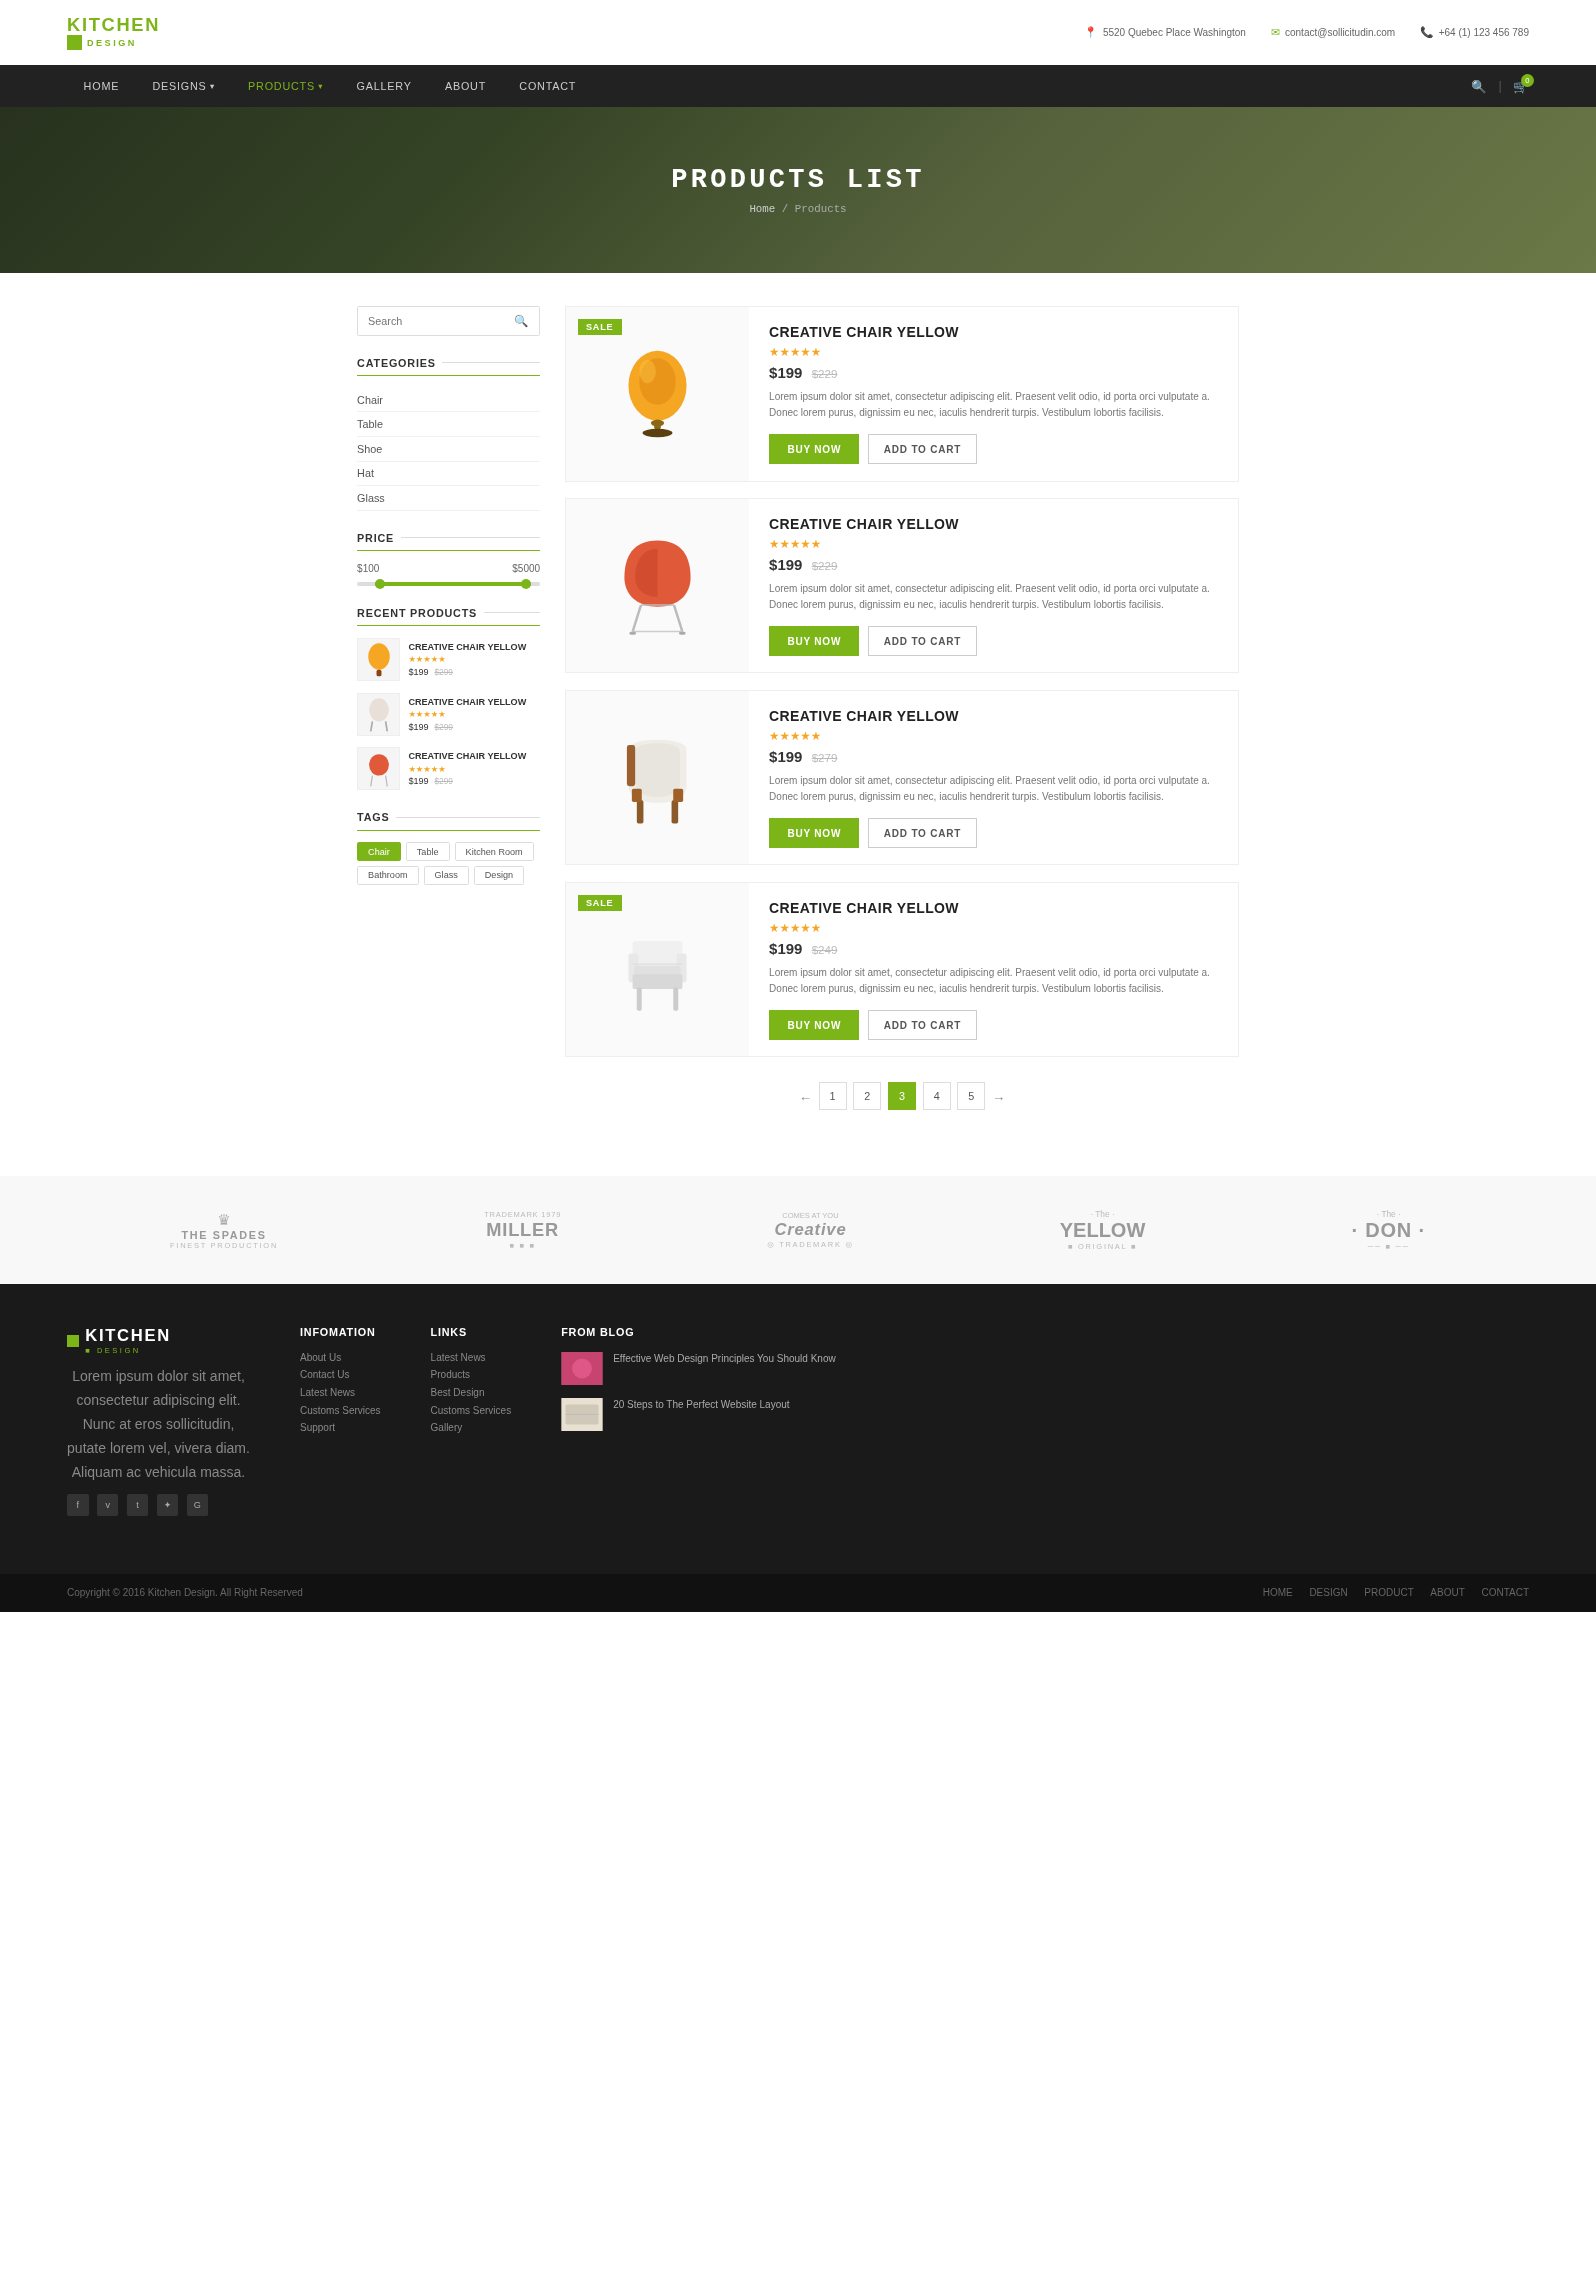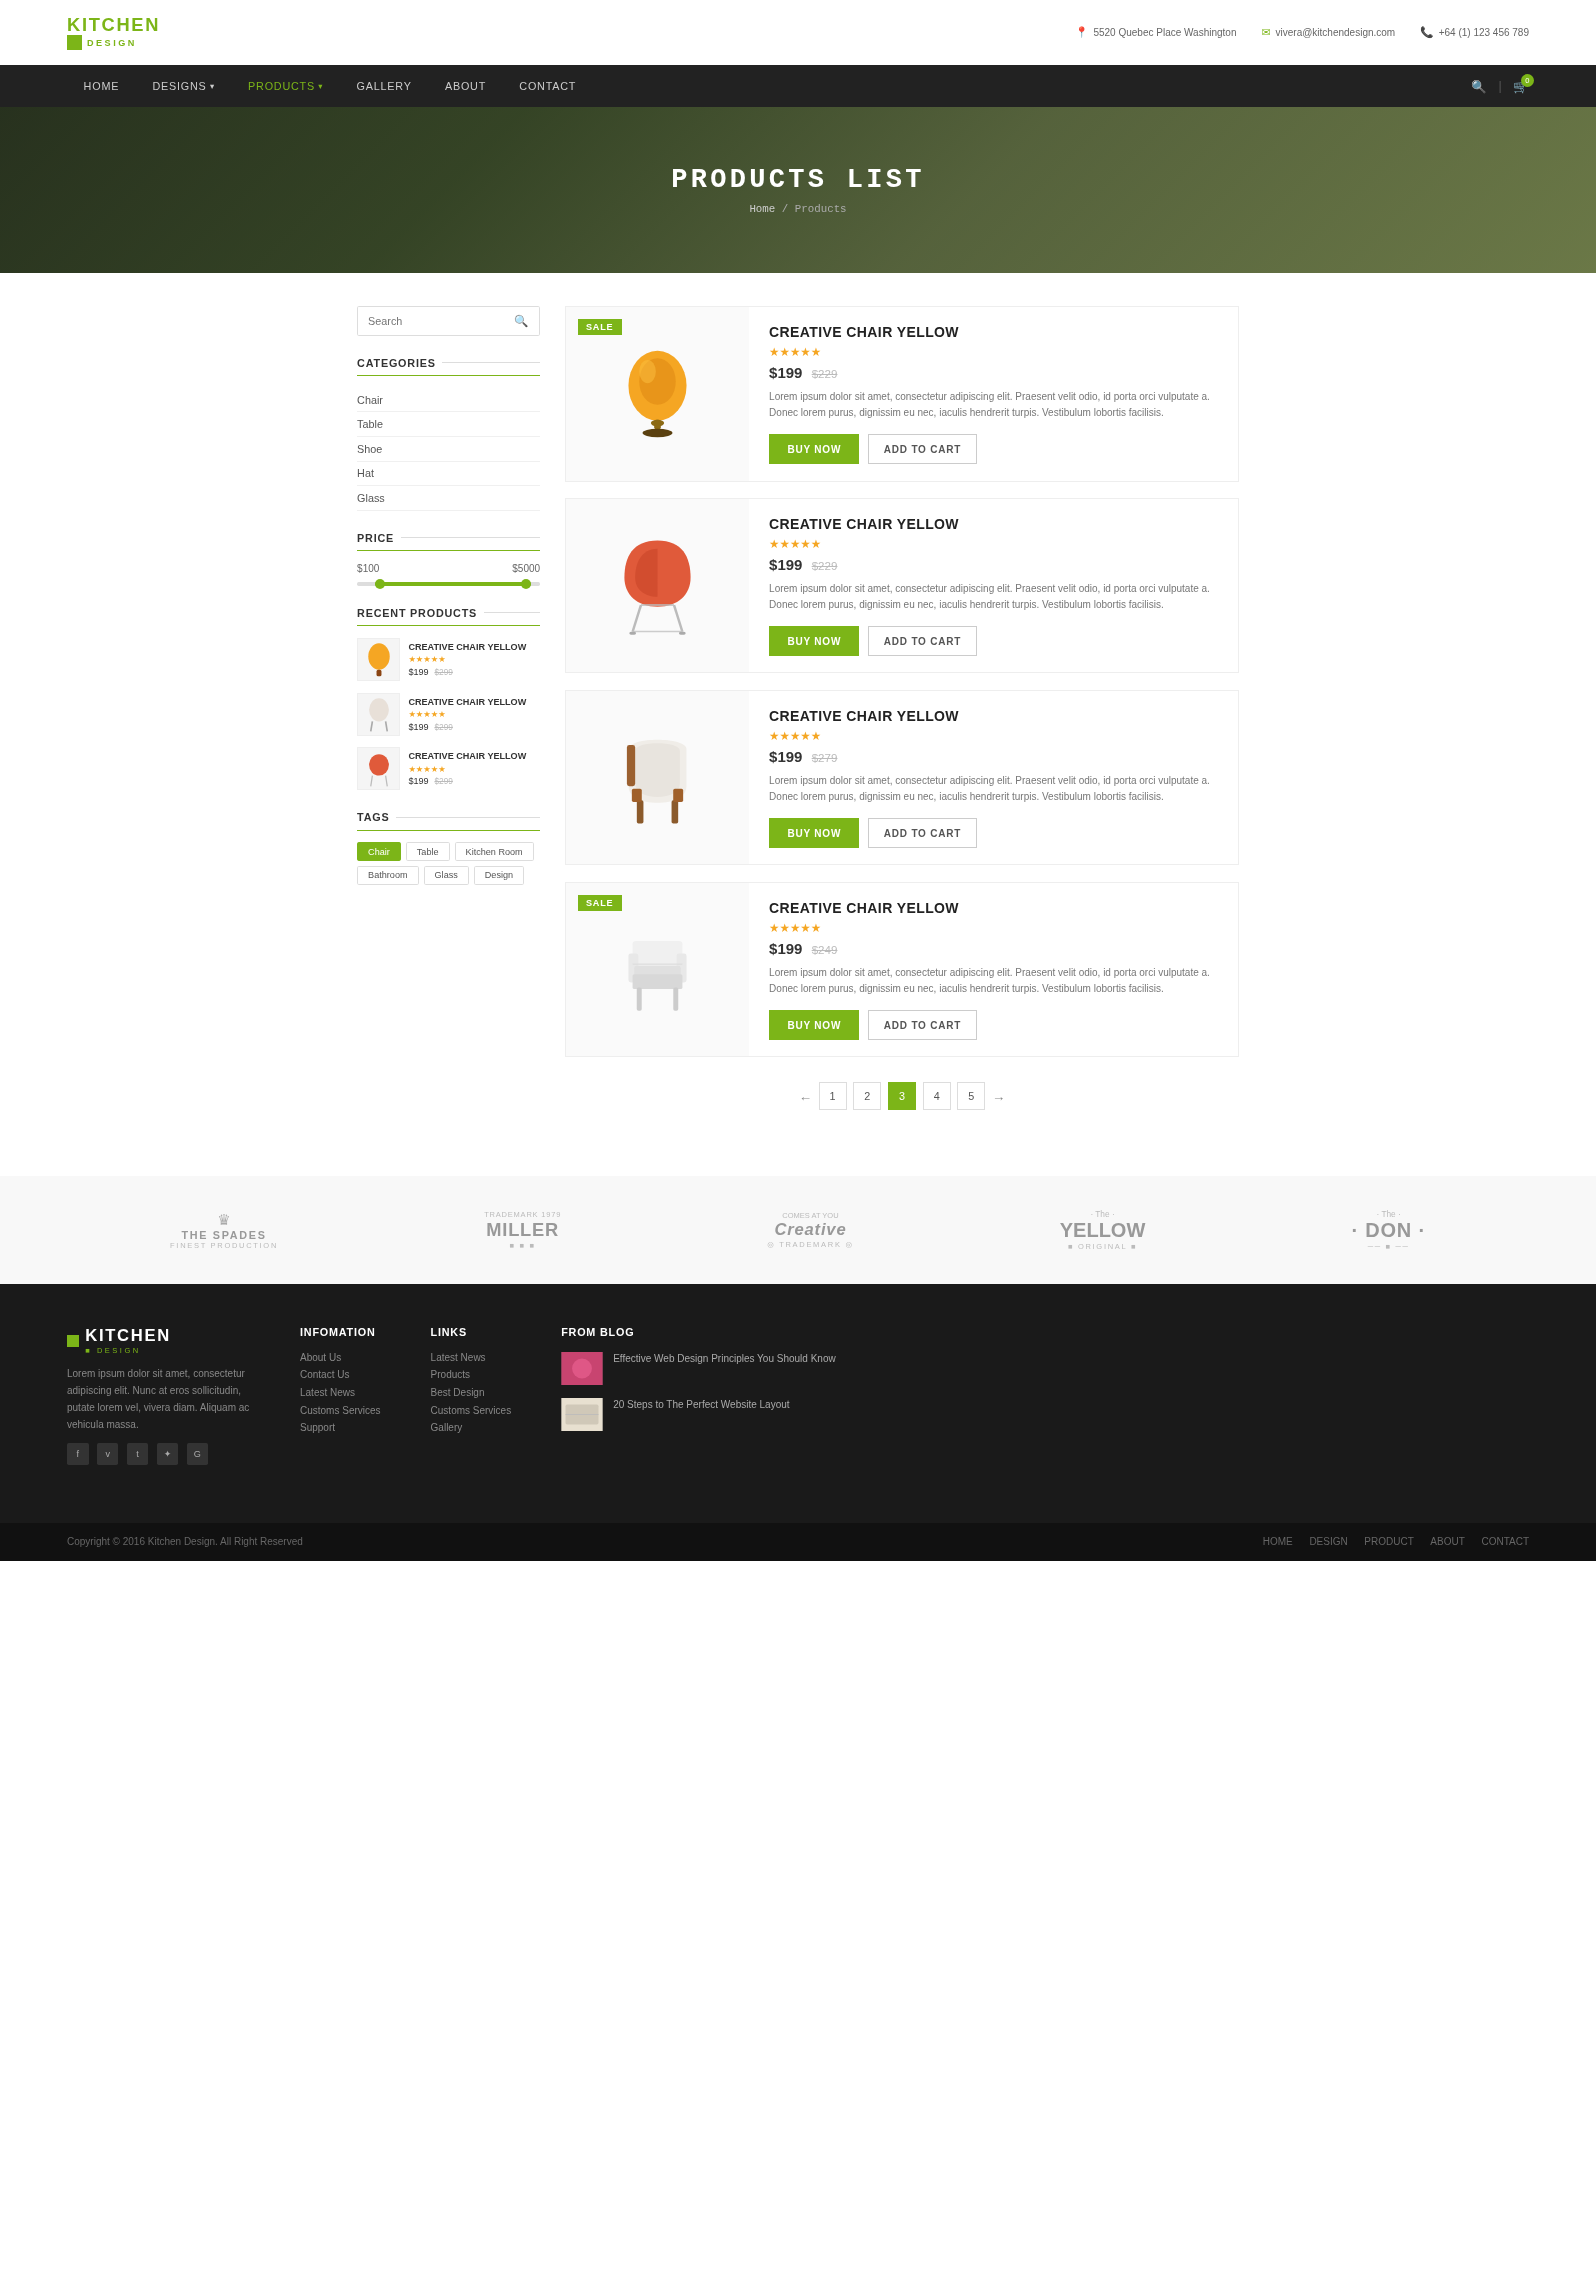--- a/index.html
+++ b/index.html
@@ -290,21 +290,21 @@
     }
     .footer-top {
       display: flex;
       gap: 50px;
       margin-bottom: 33px;
     }
     .footer-col-logo { width: 183px; }
     .footer-logo-text { font-size: 16.6px; font-weight: bold; letter-spacing: 1.7px; color: #fff; }
     .footer-logo-sub { font-size: 7.5px; color: #7cb518; letter-spacing: 2.5px; display: block; }
     .footer-logo-icon { display: inline-block; width: 11.6px; height: 11.6px; background: #7cb518; margin-right: 1.7px; vertical-align: middle; }
-    .footer-desc { font-size: 10px; color: #888; line-height: 1.7; margin: 10px 0; }
+    .footer-desc { font-size: 14px; color: #888; line-height: 1.7; margin: 10px 0; text-align: center; }
     .footer-social { display: flex; gap: 8.3px; }
     .social-icon { width: 21.6px; height: 21.6px; background: #333; color: #aaa; display: flex; align-items: center; justify-content: center; font-size: 9.1px; cursor: pointer; border-radius: 1.7px; }
     .footer-col h4 { font-size: 10.8px; font-weight: bold; letter-spacing: 0.8px; color: #fff; text-transform: uppercase; margin-bottom: 13.3px; }
     .footer-col ul { list-style: none; }
     .footer-col ul li { margin-bottom: 6.7px; font-size: 10px; color: #888; cursor: pointer; }
     .footer-blog { flex: 1; }
     .blog-item { display: flex; gap: 10px; margin-bottom: 13.3px; align-items: flex-start; }
     .blog-thumb { width: 42px; height: 33px; background: #333; flex-shrink: 0; display: flex; align-items: center; justify-content: center; overflow: hidden; }
     .blog-title { font-size: 10px; color: #aaa; cursor: pointer; line-height: 1.4; }
 
@@ -335,21 +335,21 @@
       </div>
     </div>
   </div>
   <div class="contact-info">
     <div class="contact-item">
       <span class="icon">📍</span>
       <span>5520 Quebec Place Washington</span>
     </div>
     <div class="contact-item">
       <span class="icon">✉</span>
-      <span>vivera@kitchendesign.com</span>
+      <span>contact@sollicitudin.com</span>
     </div>
     <div class="contact-item">
       <span class="icon">📞</span>
       <span>+64 (1) 123 456 789</span>
     </div>
   </div>
 </div>
 
 <nav class="navbar">
   <div class="nav-links">

